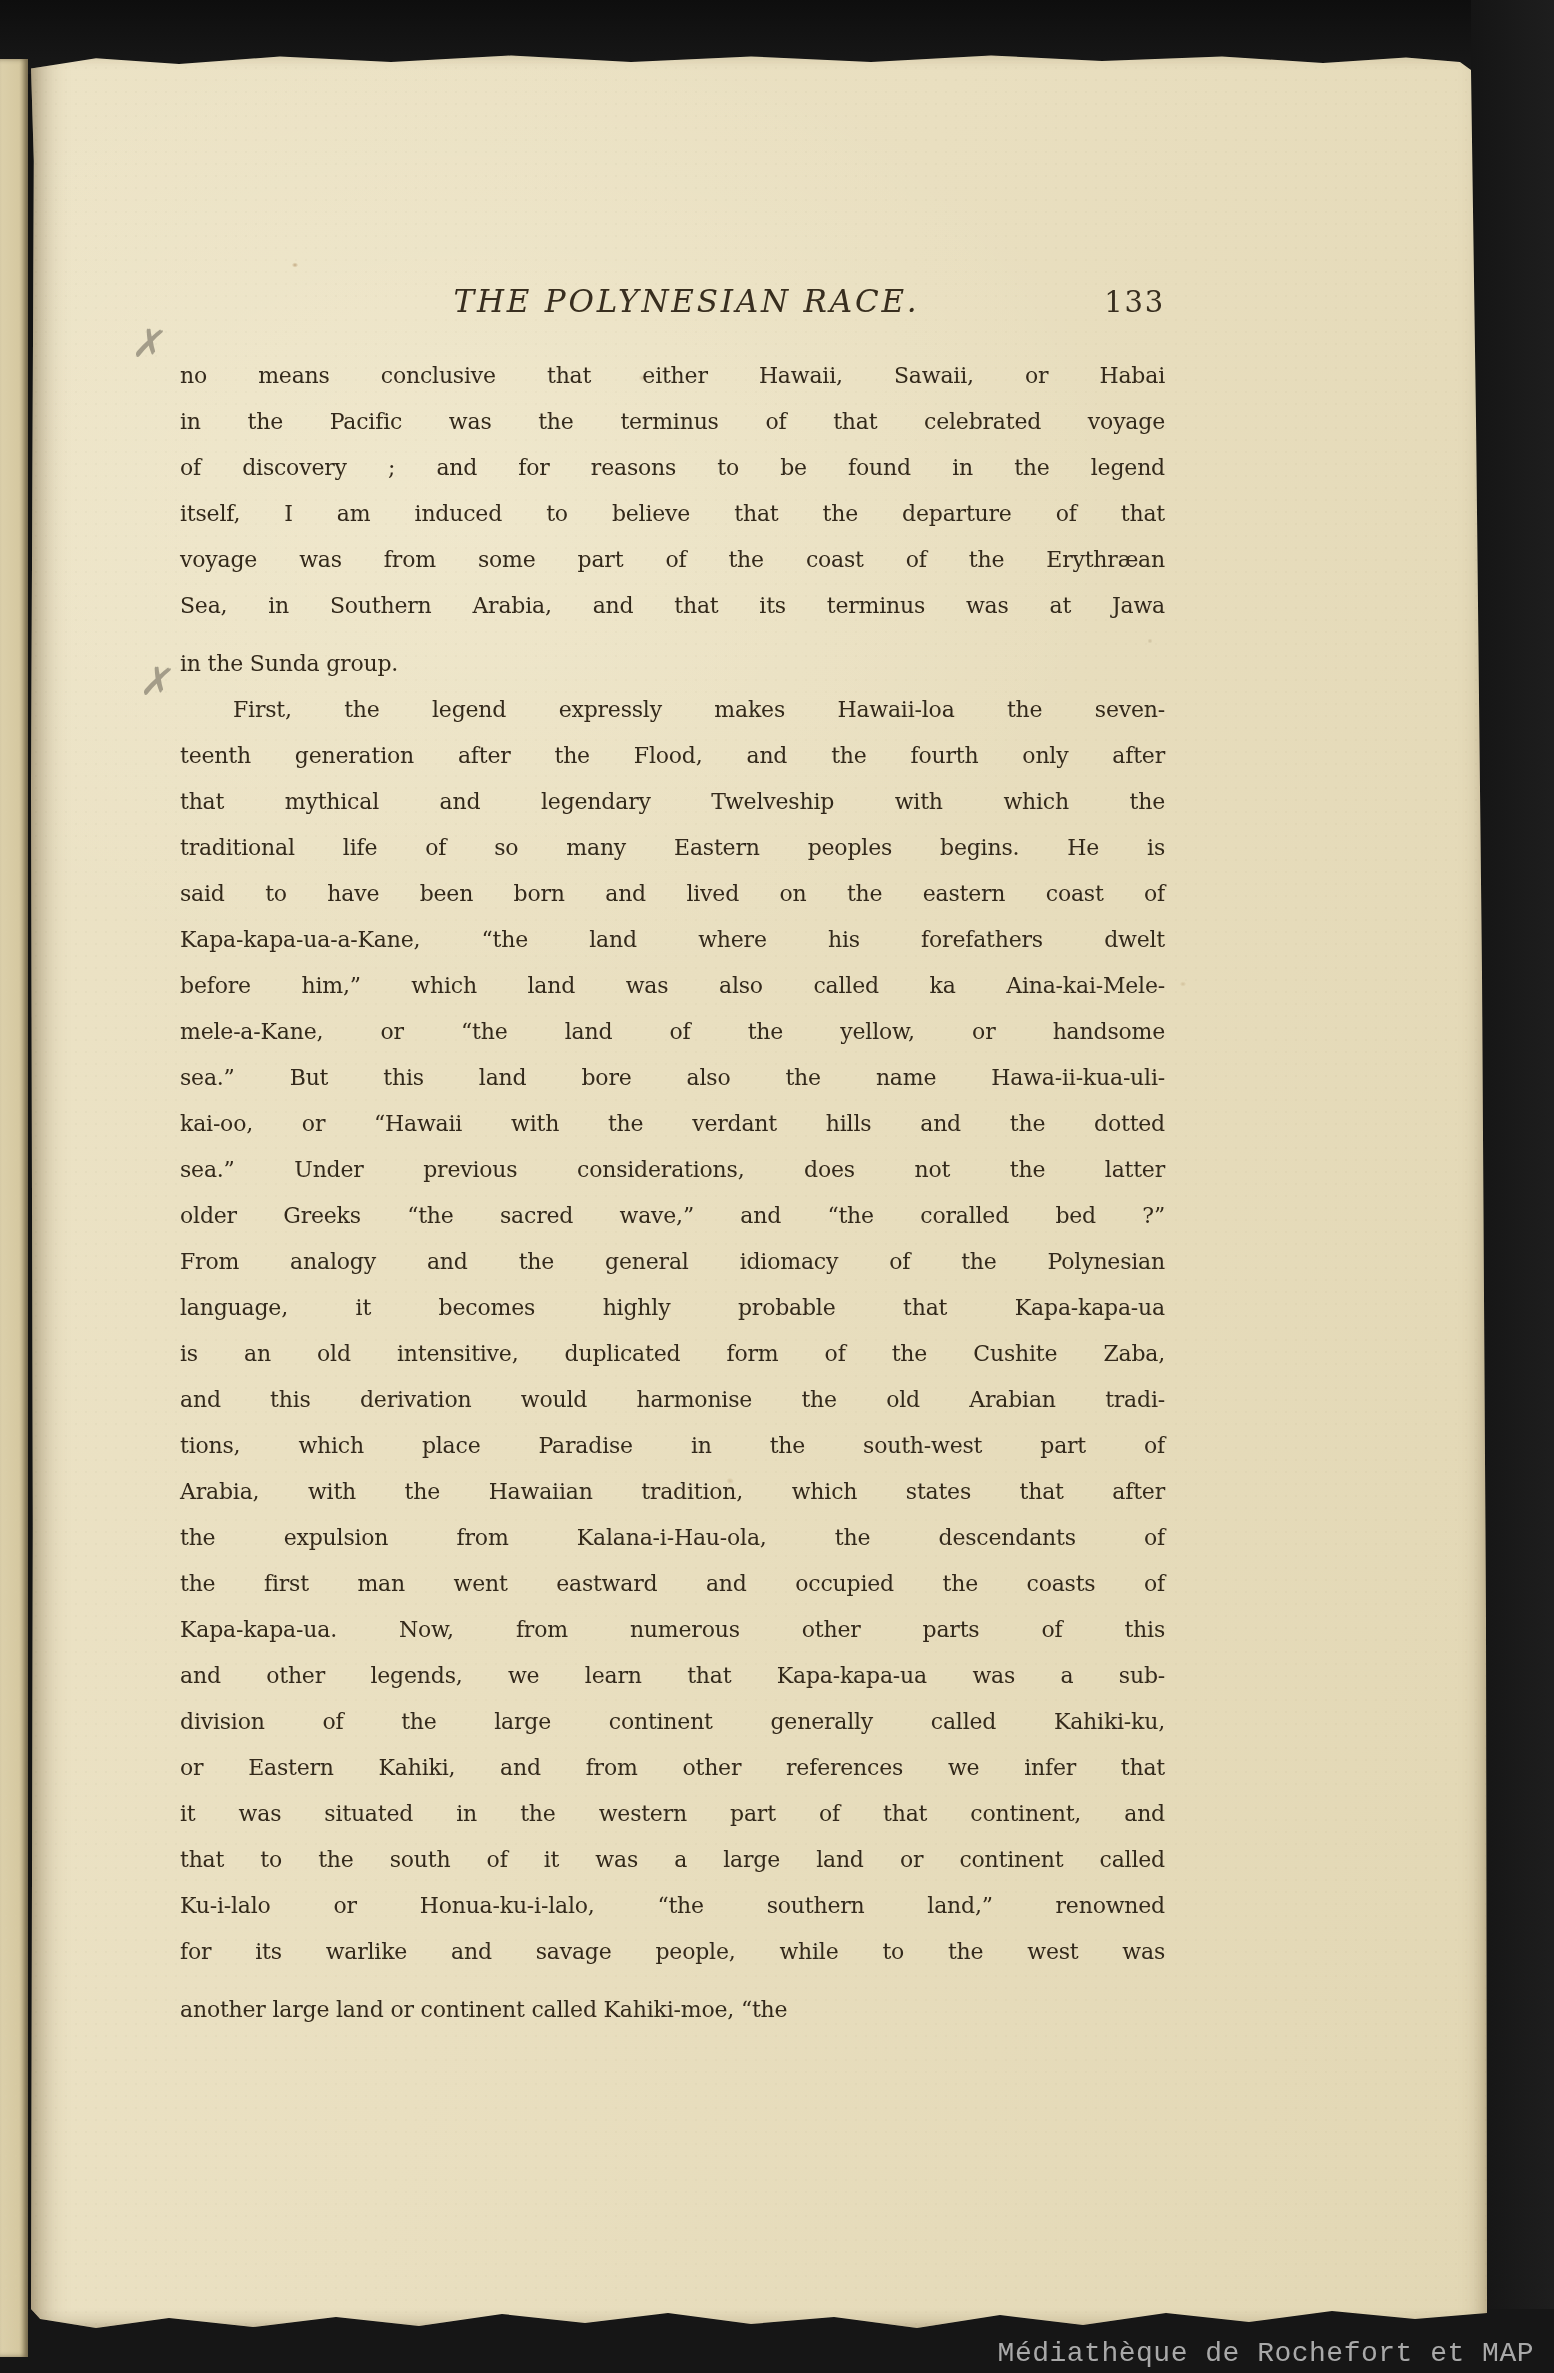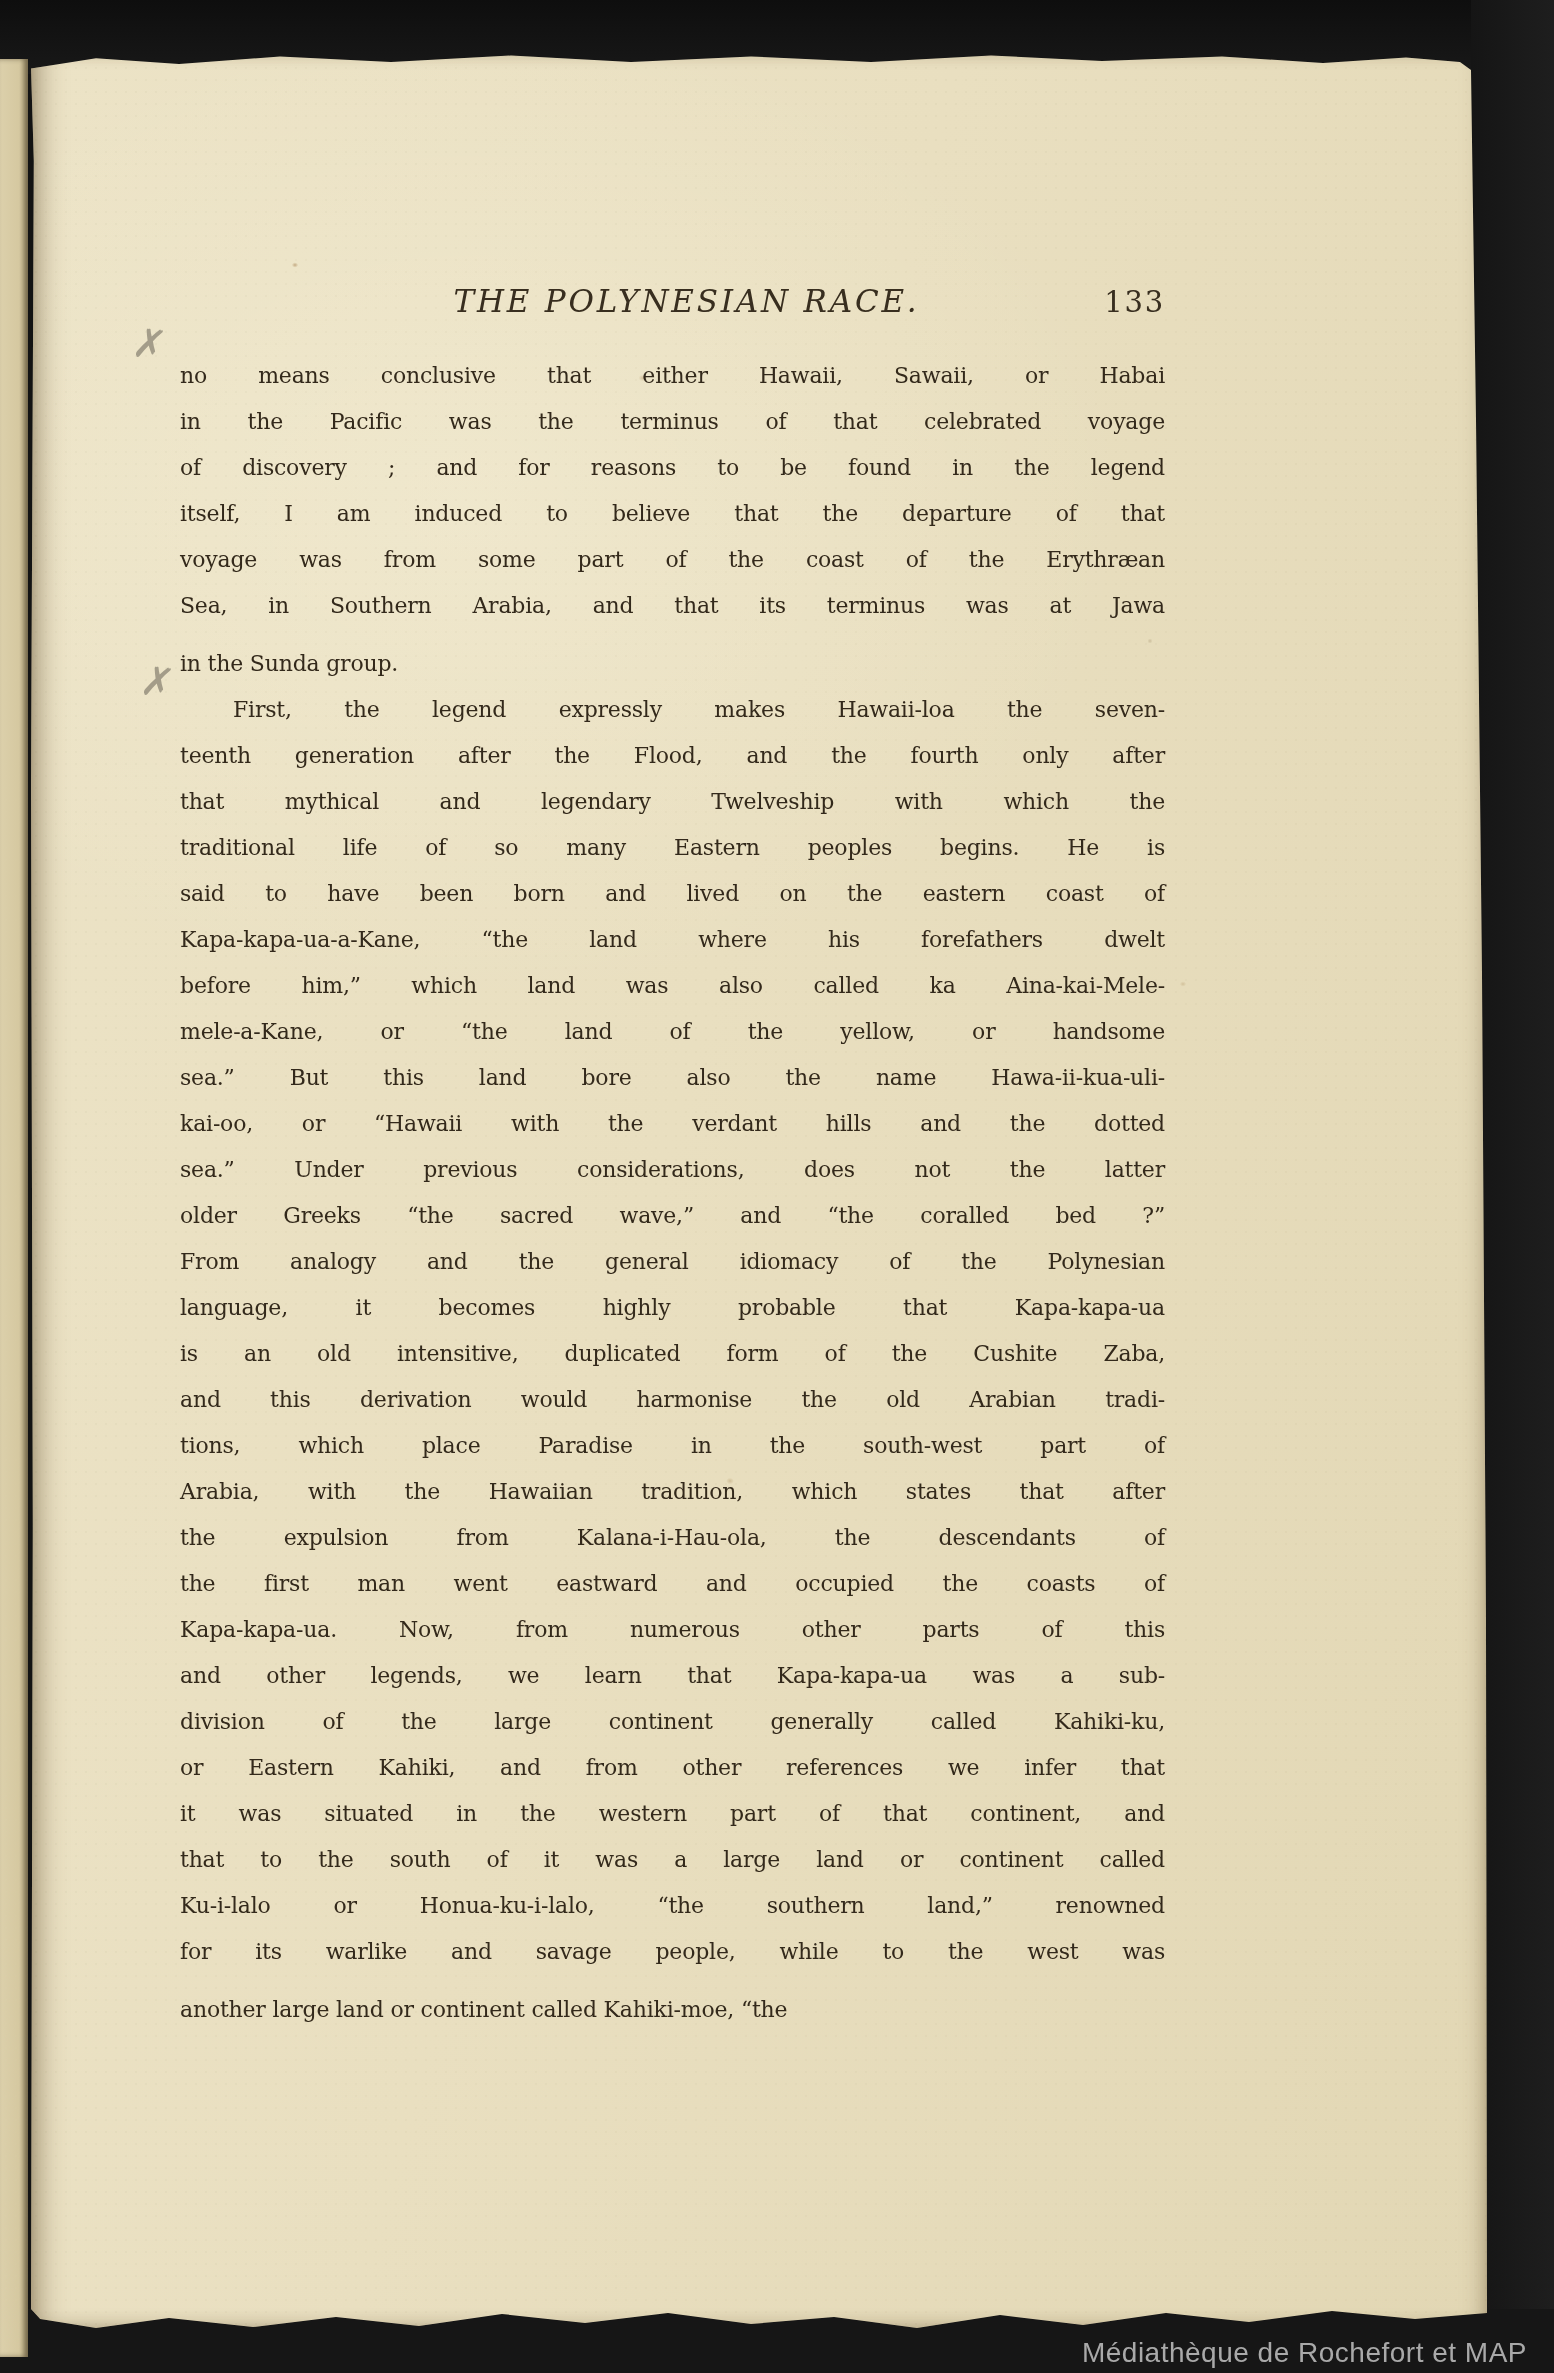--- a/index.html
+++ b/index.html
@@ -75,22 +75,22 @@
   .it{}
   
   .mark{
     position:absolute;
     font-size:37px;color:#8b8574;opacity:.75;
     transform:rotate(12deg) scaleY(1.15);
     font-family:"DejaVu Sans","Liberation Sans",sans-serif;
   }
   
   .watermark{
-    position:absolute;right:27px;bottom:5.5px;
-    font-family:Liberation Sans, sans-serif;
+    position:absolute;right:20px;bottom:5.5px;
+    font-family:Liberation Mono, monospace;
     font-size:28px;color:#a9a9a9;letter-spacing:0.5px;
   }
 </style>
 </head>
 <body>
 
 <div class="stage">
   <div class="surround-top"></div>
   <div class="surround-right"></div>
   <div class="surround-bottom"></div>

